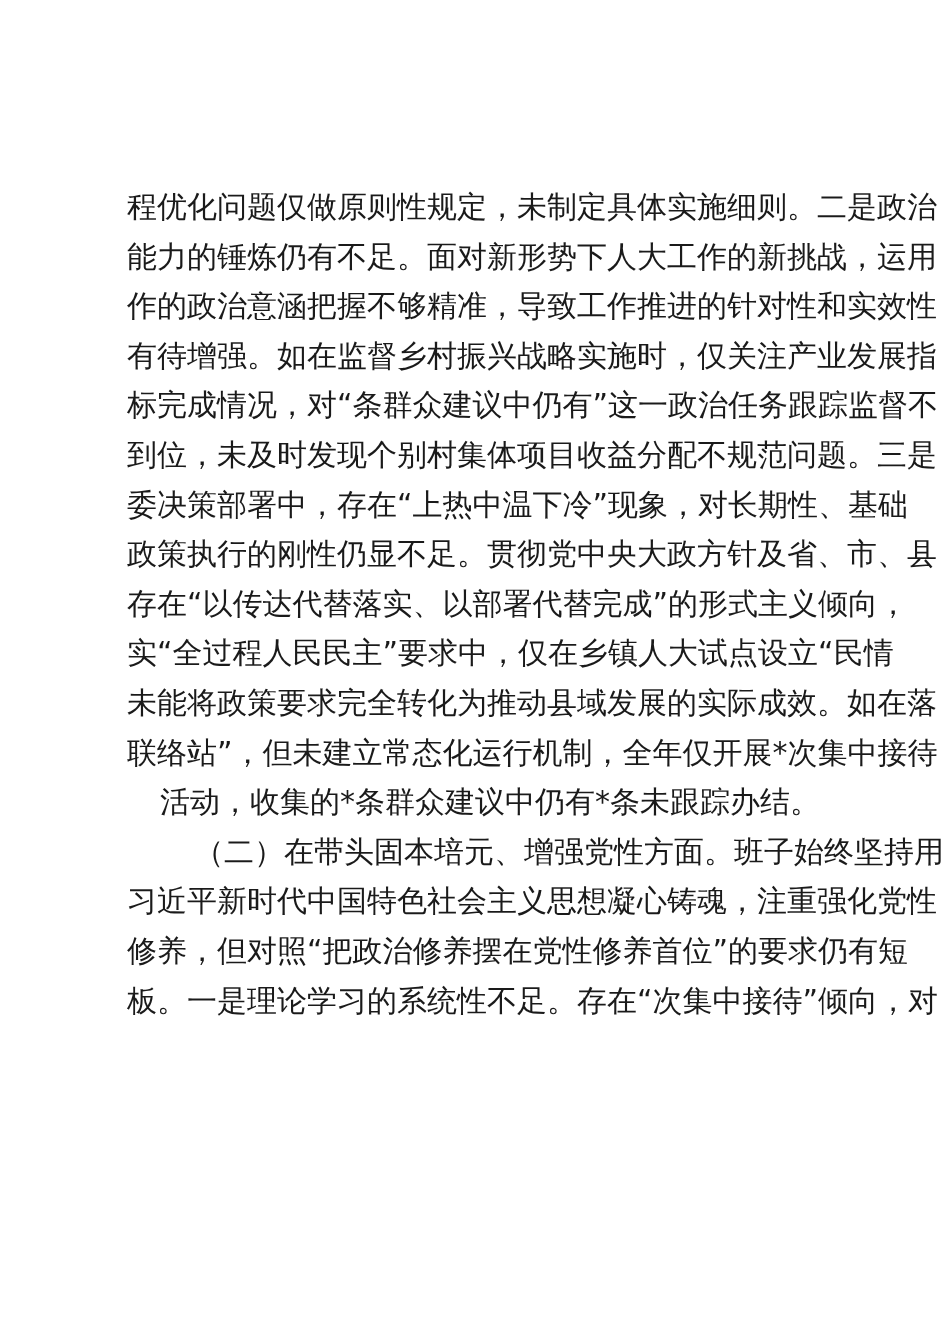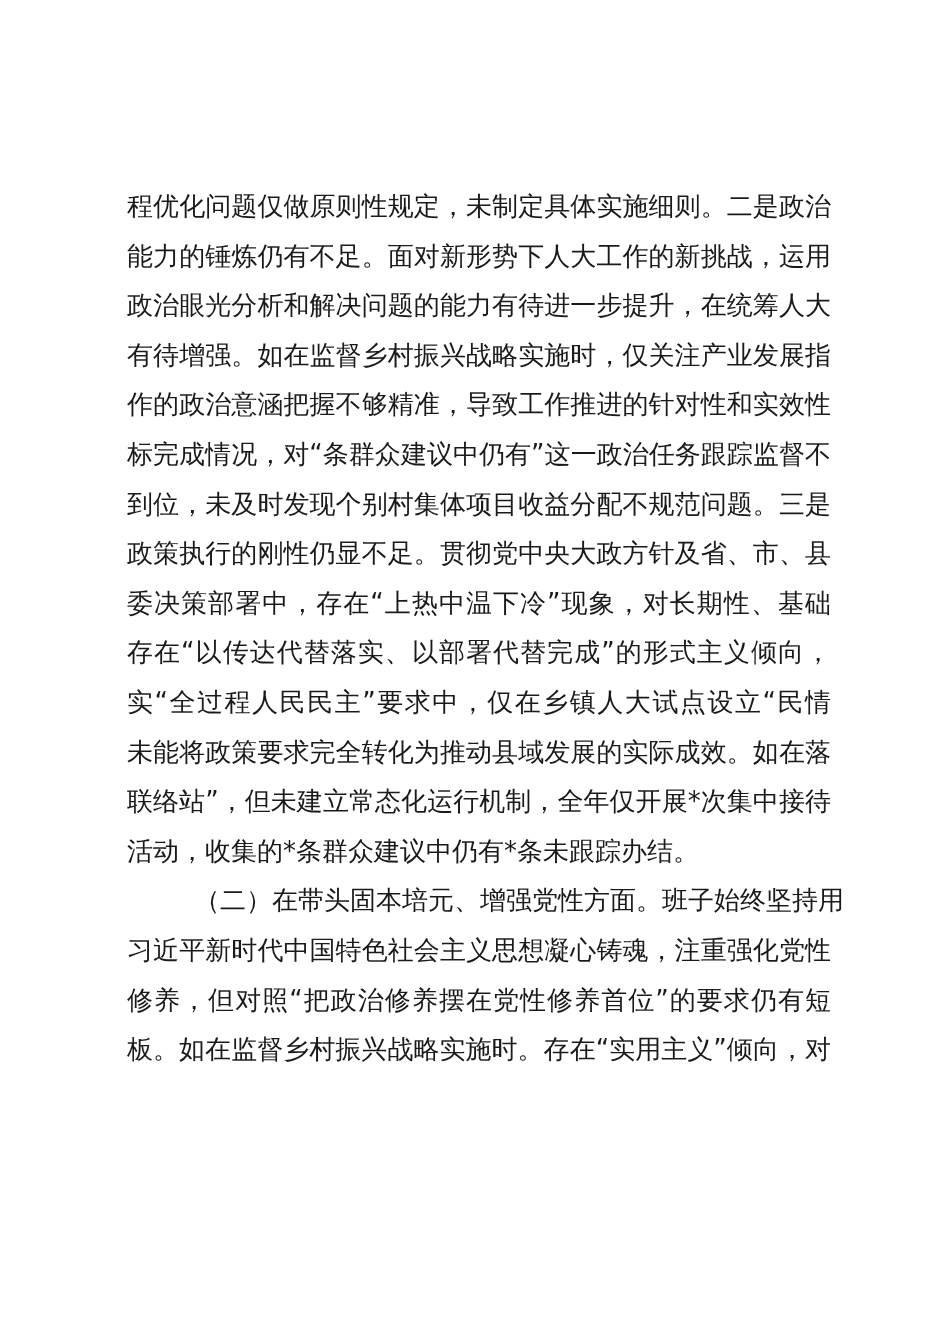--- a/index.html
+++ b/index.html
@@ -3,53 +3,52 @@
 <meta charset="utf-8">
 <style>
   html, body { margin: 0; padding: 0; background: #ffffff; }
   body { width: 950px; height: 1344px; position: relative; overflow: hidden; }
   .page {
     position: absolute;
     left: 127px;
     top: 182px;
     width: 704px;
     font-family: "DejaVu Sans", "Liberation Sans", sans-serif;
-    font-size: 26px;
+    font-size: 30px;
     color: #1a1a1a;
   }
   .line {
     height: 49.6px;
     line-height: 49.6px;
     white-space: nowrap;
     text-align: justify;
     text-align-last: justify;
     display: block;
   }
-  .line.last { text-align-last: left; }
+  .line.last { text-align-last: left; margin-left: 33px; }
   .line.indent { padding-left: 67px; }
 </style>
 </head>
 <body>
 
 <div class="page">
   <div class="paragraph">
     <span class="line">程优化问题仅做原则性规定，未制定具体实施细则。二是政治</span>
     <span class="line">能力的锤炼仍有不足。面对新形势下人大工作的新挑战，运用</span>
-    <span class="line">政治眼光分析和解决问题的能力有待进一步提升，在统筹人大</span>
+    <span class="line">作的政治意涵把握不够精准，导致工作推进的针对性和实效性</span>
     <span class="line">有待增强。如在监督乡村振兴战略实施时，仅关注产业发展指</span>
-    <span class="line">作的政治意涵把握不够精准，导致工作推进的针对性和实效性</span>
     <span class="line">标完成情况，对“条群众建议中仍有”这一政治任务跟踪监督不</span>
     <span class="line">到位，未及时发现个别村集体项目收益分配不规范问题。三是</span>
+    <span class="line">委决策部署中，存在“上热中温下冷”现象，对长期性、基础</span>
     <span class="line">政策执行的刚性仍显不足。贯彻党中央大政方针及省、市、县</span>
-    <span class="line">委决策部署中，存在“上热中温下冷”现象，对长期性、基础</span>
     <span class="line">存在“以传达代替落实、以部署代替完成”的形式主义倾向，</span>
     <span class="line">实“全过程人民民主”要求中，仅在乡镇人大试点设立“民情</span>
     <span class="line">未能将政策要求完全转化为推动县域发展的实际成效。如在落</span>
     <span class="line">联络站”，但未建立常态化运行机制，全年仅开展*次集中接待</span>
     <span class="line last">活动，收集的*条群众建议中仍有*条未跟踪办结。</span>
   </div>
   <div class="paragraph">
     <span class="line indent">（二）在带头固本培元、增强党性方面。班子始终坚持用</span>
     <span class="line">习近平新时代中国特色社会主义思想凝心铸魂，注重强化党性</span>
     <span class="line">修养，但对照“把政治修养摆在党性修养首位”的要求仍有短</span>
-    <span class="line">板。如在监督乡村振兴战略实施时。存在“实用主义”倾向，对</span>
+    <span class="line">板。一是理论学习的系统性不足。存在“次集中接待”倾向，对</span>
   </div>
 </div>
 
 </body></html>

